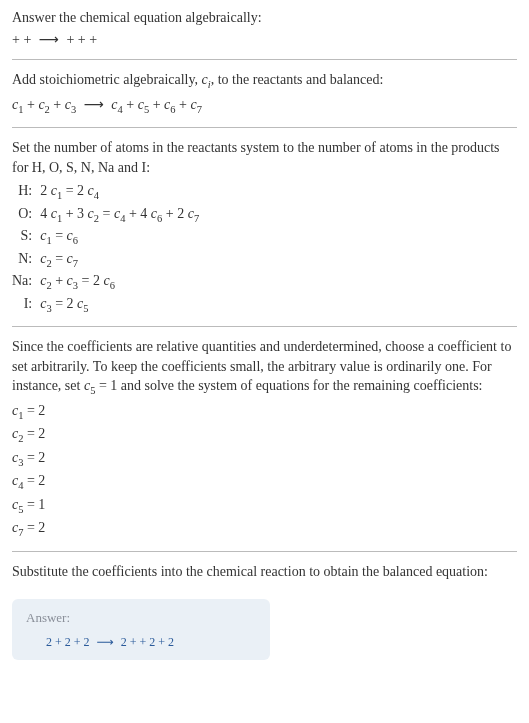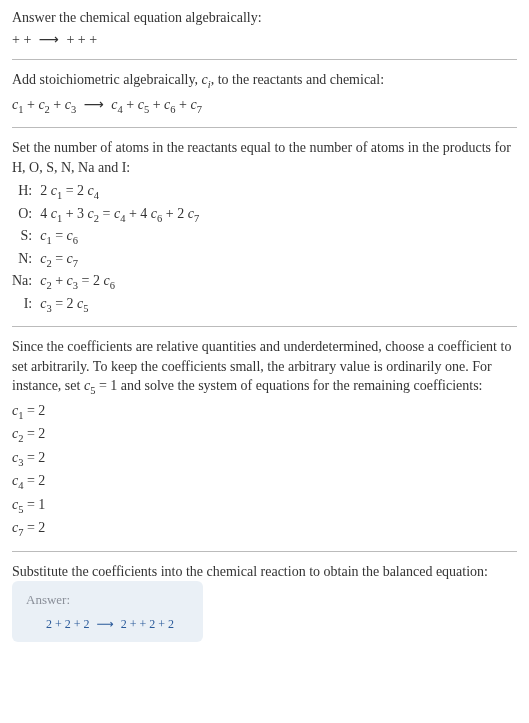--- a/index.html
+++ b/index.html
@@ -58,22 +58,22 @@
     .coeff-list {
       margin: 2px 0;
     }
     .coeff-list div {
       margin: 1px 0;
     }
     .answer-box {
       background: #eaf0f6;
       border-radius: 6px;
       padding: 10px 14px;
-      width: 191px;
-      margin-top: 0;
+      width: 258px;
+      margin-top: 18px;
     }
     .answer-title {
       color: #8a8f99;
       font-size: 13px;
       margin-bottom: 6px;
     }
     .answer-eq {
       color: #2a5a9a;
       font-size: 12px;
       padding-left: 20px;
@@ -92,21 +92,21 @@
     <span> +  + </span>
     <span class="arrow">⟶</span>
     <span> +  +  + </span>
   </div>
 </div>
 
 <hr>
 
 <div class="section">
   <div>
-    <span>Add stoichiometric algebraically, </span><span class="c"><span>c</span><sub>i</sub></span><span>, to the reactants and chemical:</span>
+    <span>Add stoichiometric algebraically, </span><span class="c"><span>c</span><sub>i</sub></span><span>, to the reactants and balanced:</span>
   </div>
   <div class="eq-line">
     <span><span class="c">c</span><sub class="sub-num">1</sub></span>
     <span> + </span>
     <span><span class="c">c</span><sub class="sub-num">2</sub></span>
     <span> + </span>
     <span><span class="c">c</span><sub class="sub-num">3</sub></span>
     <span>  </span>
     <span class="arrow">⟶</span>
     <span> <span class="c">c</span><sub class="sub-num">4</sub></span>
@@ -115,21 +115,21 @@
     <span> + </span>
     <span><span class="c">c</span><sub class="sub-num">6</sub></span>
     <span> + </span>
     <span><span class="c">c</span><sub class="sub-num">7</sub></span>
   </div>
 </div>
 
 <hr>
 
 <div class="section">
-  <div>Set the number of atoms in the reactants equal to the number of atoms in the products for H, O, S, N, Na and I:</div>
+  <div>Set the number of atoms in the reactants system to the number of atoms in the products for H, O, S, N, Na and I:</div>
   <div class="atoms-table">
     <div class="atom-row">
       <div class="atom-label">H:</div>
       <div class="atom-eq">2 <span class="c">c</span><sub class="sub-num">1</sub> = 2 <span class="c">c</span><sub class="sub-num">4</sub></div>
     </div>
     <div class="atom-row">
       <div class="atom-label">O:</div>
       <div class="atom-eq">4 <span class="c">c</span><sub class="sub-num">1</sub> + 3 <span class="c">c</span><sub class="sub-num">2</sub> = <span class="c">c</span><sub class="sub-num">4</sub> + 4 <span class="c">c</span><sub class="sub-num">6</sub> + 2 <span class="c">c</span><sub class="sub-num">7</sub></div>
     </div>
     <div class="atom-row">

